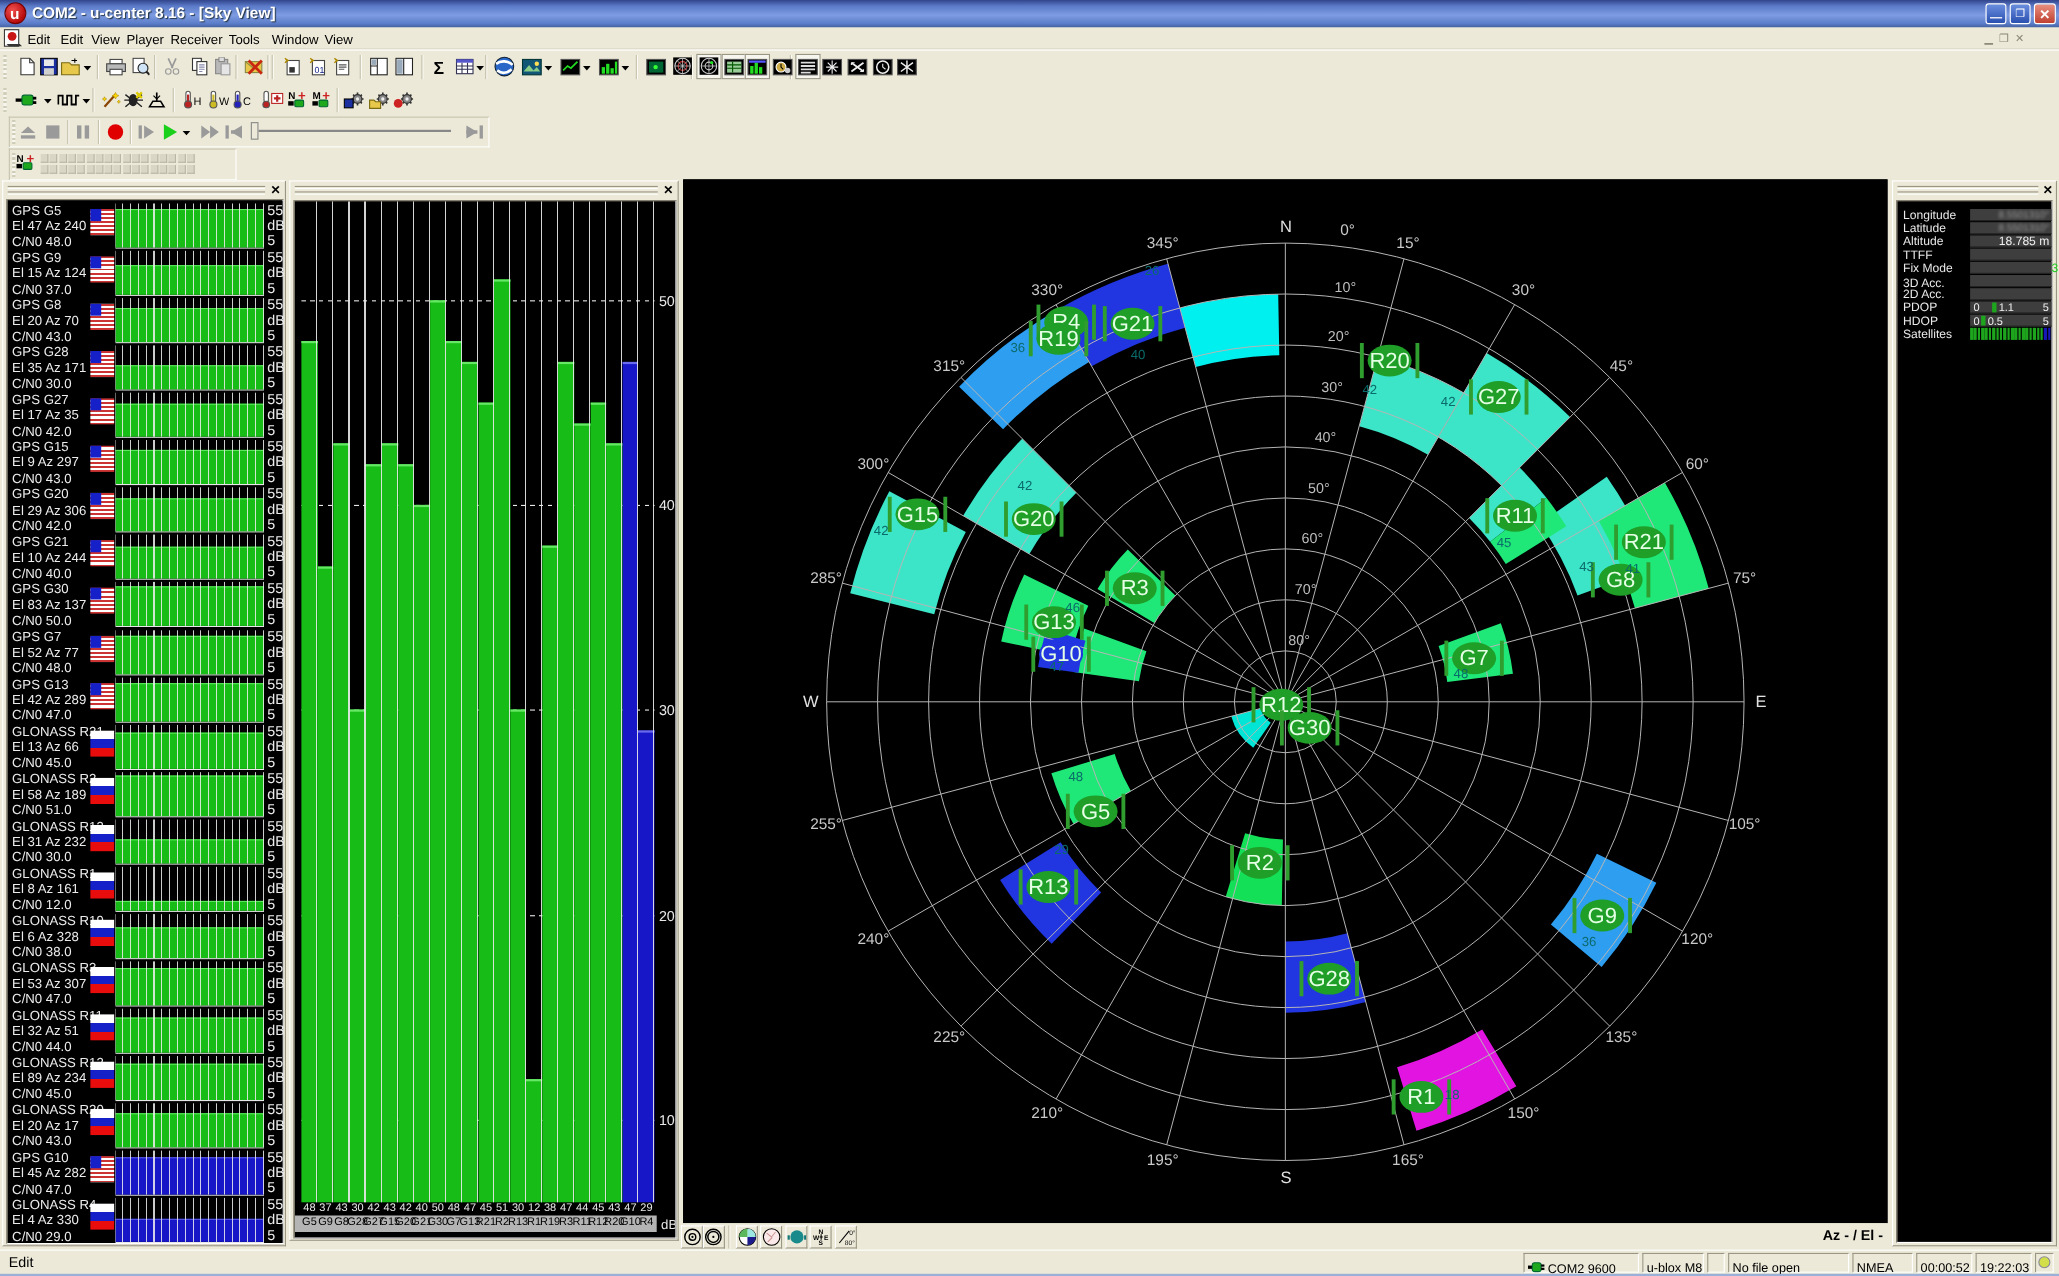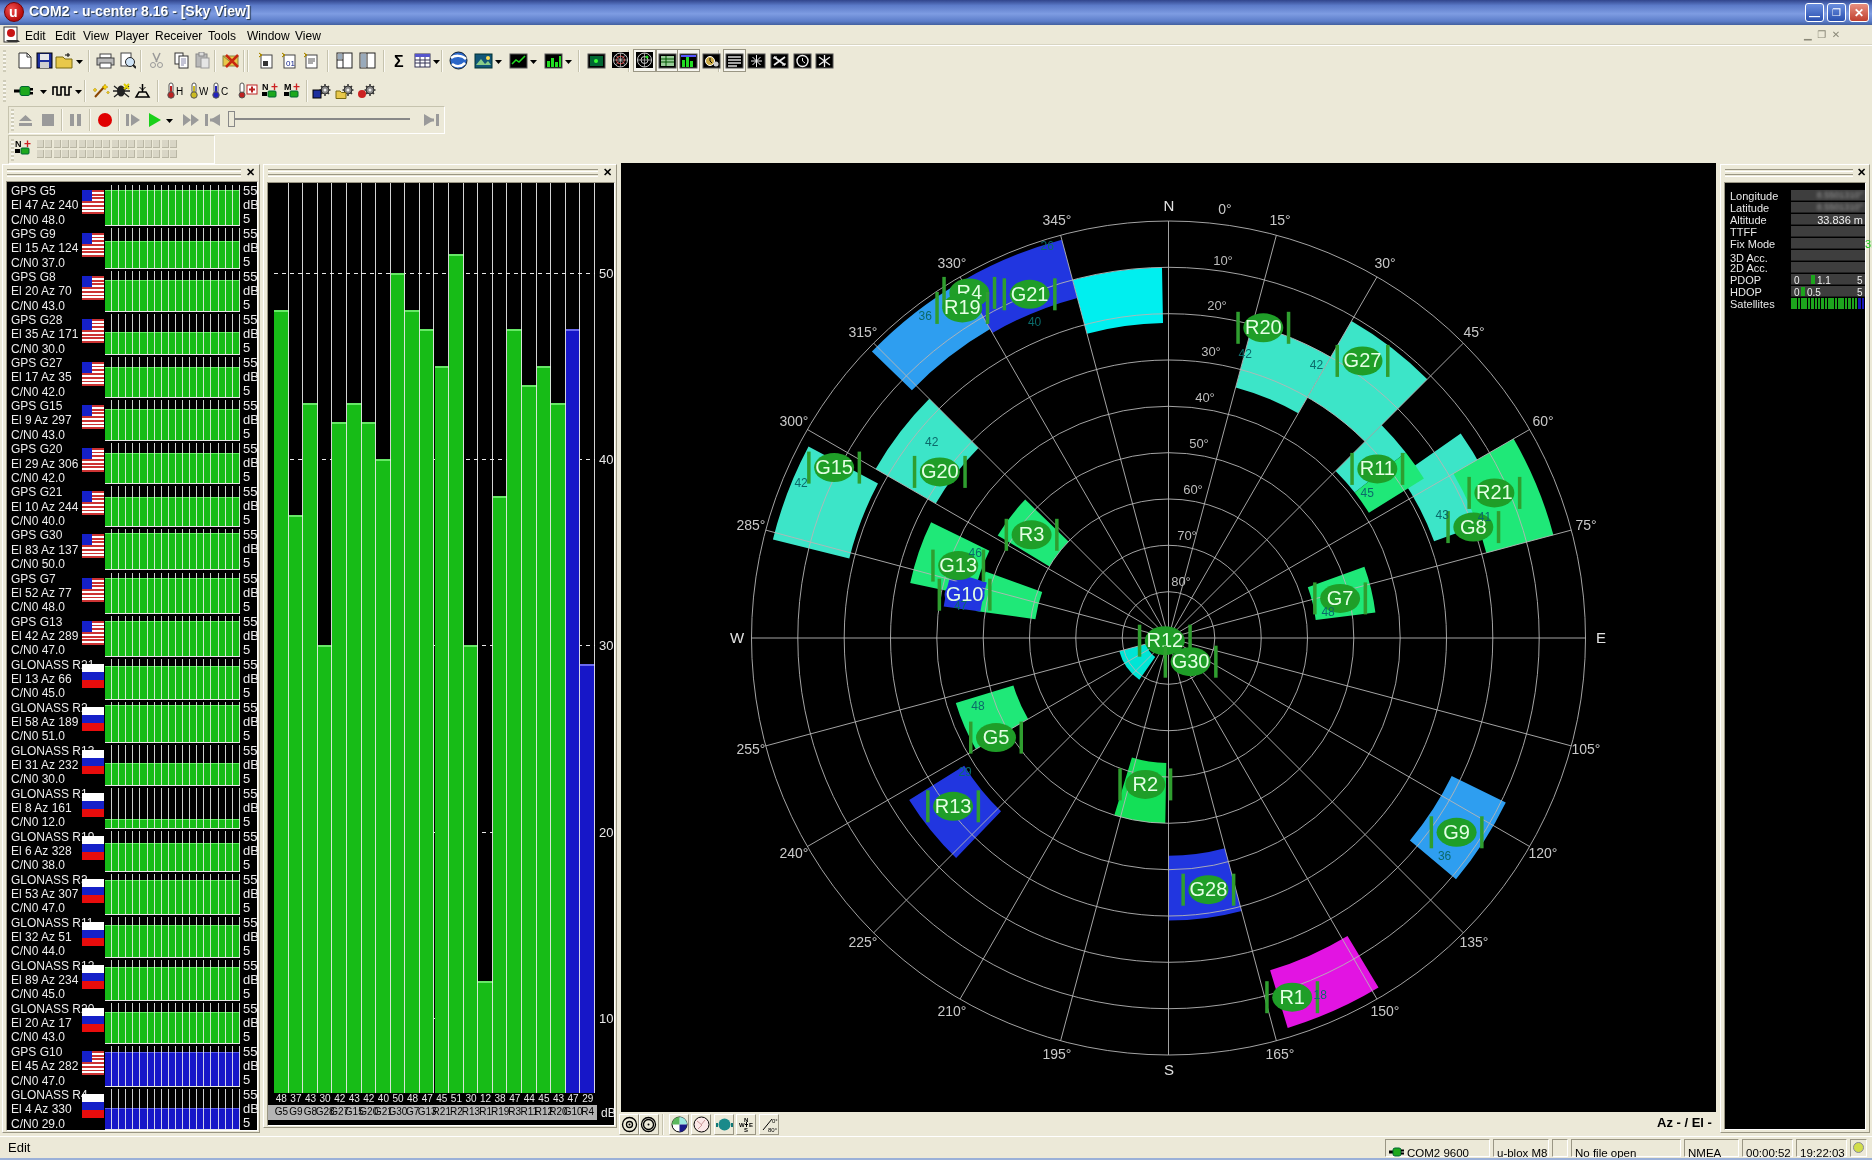--- a/index.html
+++ b/index.html
@@ -1265,21 +1265,21 @@
   <div class="xbtn" style="left:136px;top:1px">✕</div>
   <div style="position:absolute;left:3px;top:17px;width:142px;height:948px;background:#000;border:1px solid;border-color:#9a9684 #fff #fff #9a9684">
     <div style="position:absolute;left:5px;top:6.5px;color:#e8e8e8;font-size:11px">Longitude</div>
       <div style="position:absolute;left:66px;top:6.5px;width:74px;height:11px;background:#3e3e3e;border-bottom:1px solid #222"></div>
       <div style="position:absolute;left:80px;top:6.5px;width:58px;height:10px;color:#9a9a9a;font-size:9px;filter:blur(1.5px);text-align:right">8.5501310°</div>
       <div style="position:absolute;left:5px;top:18.6px;color:#e8e8e8;font-size:11px">Latitude</div>
       <div style="position:absolute;left:66px;top:18.6px;width:74px;height:11px;background:#3e3e3e;border-bottom:1px solid #222"></div>
       <div style="position:absolute;left:80px;top:18.6px;width:58px;height:10px;color:#9a9a9a;font-size:9px;filter:blur(1.5px);text-align:right">8.5501310°</div>
       <div style="position:absolute;left:5px;top:30.7px;color:#e8e8e8;font-size:11px">Altitude</div>
       <div style="position:absolute;left:66px;top:30.7px;width:74px;height:11px;background:#3e3e3e;border-bottom:1px solid #222"></div>
-      <div style="position:absolute;left:66px;top:31.2px;width:72px;color:#efefef;font-size:11px;text-align:right">33.836 m</div>
+      <div style="position:absolute;left:66px;top:31.2px;width:72px;color:#efefef;font-size:11px;text-align:right">18.785 m</div>
       <div style="position:absolute;left:5px;top:42.8px;color:#e8e8e8;font-size:11px">TTFF</div>
       <div style="position:absolute;left:66px;top:42.8px;width:74px;height:11px;background:#3e3e3e;border-bottom:1px solid #222"></div>
       <div style="position:absolute;left:5px;top:54.9px;color:#e8e8e8;font-size:11px">Fix Mode</div>
       <div style="position:absolute;left:66px;top:54.9px;width:74px;height:11px;background:#3e3e3e;border-bottom:1px solid #222"></div>
       <div style="position:absolute;left:82px;top:55.4px;width:72px;color:#1ecc1e;font-size:11px;text-align:right">3D</div>
       <div style="position:absolute;left:5px;top:69px;color:#e8e8e8;font-size:11px">3D Acc.</div>
       <div style="position:absolute;left:66px;top:67.0px;width:74px;height:11px;background:#3e3e3e;border-bottom:1px solid #222"></div>
       <div style="position:absolute;left:5px;top:79.1px;color:#e8e8e8;font-size:11px">2D Acc.</div>
       <div style="position:absolute;left:66px;top:79.1px;width:74px;height:11px;background:#3e3e3e;border-bottom:1px solid #222"></div>
       <div style="position:absolute;left:5px;top:91.2px;color:#e8e8e8;font-size:11px">PDOP</div>

